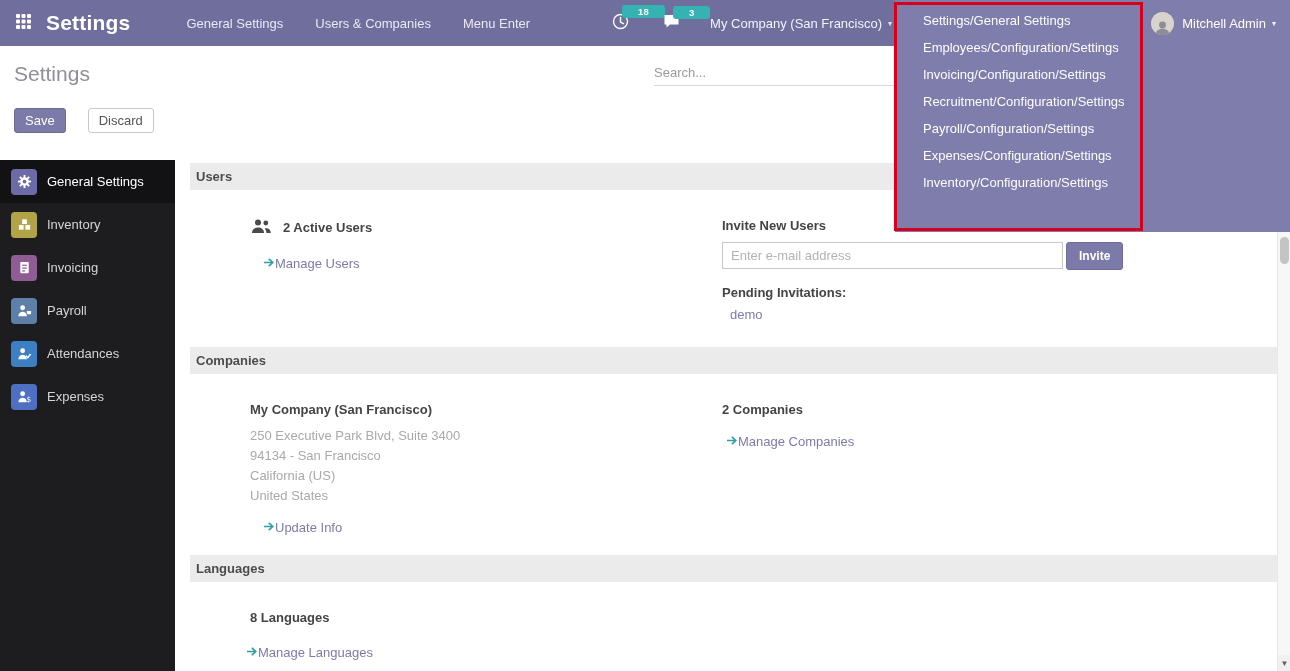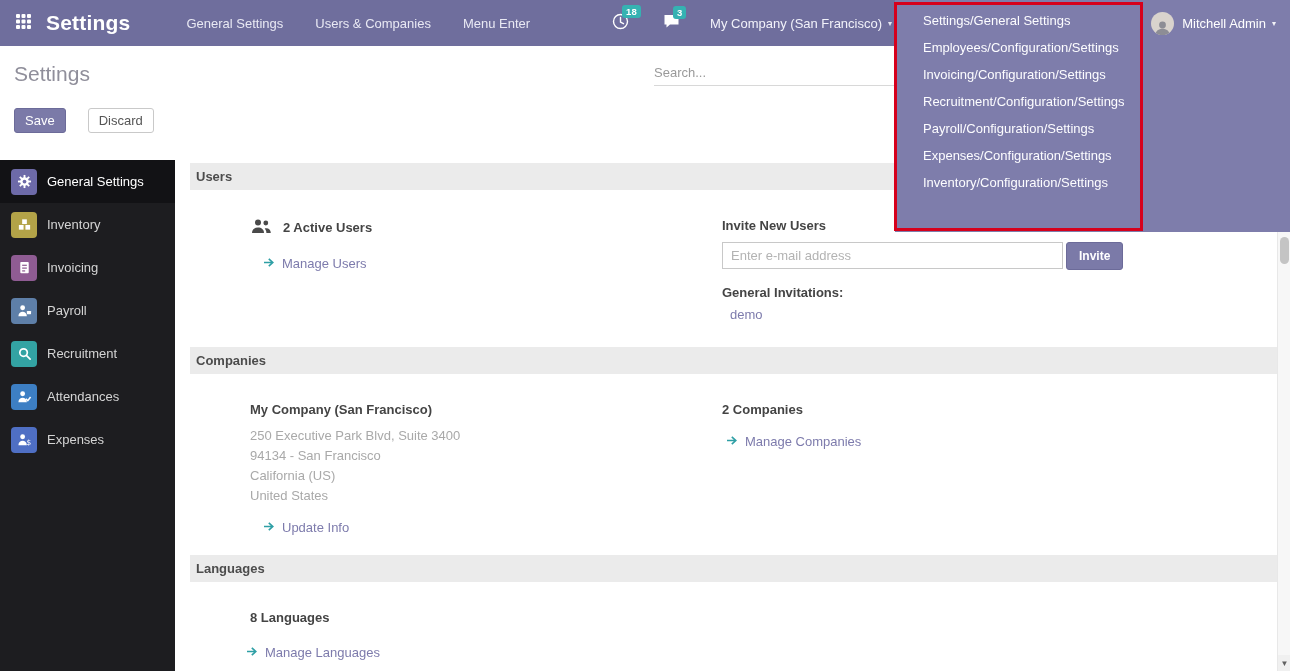--- a/index.html
+++ b/index.html
@@ -16,21 +16,21 @@
     background:#6f6e9d; display:flex; align-items:center; z-index:10; color:#fff;
   }
   .apps-btn { width:46px; height:46px; display:flex; align-items:center; justify-content:center; cursor:pointer; }
   .nav-title { font-size:21px; font-weight:bold; margin-right:40px; letter-spacing:.2px; }
   .nav-menu { display:flex; align-items:center; }
   .nav-menu-item { padding:0 16px; height:46px; display:flex; align-items:center; color:#e9e9f4; cursor:pointer; font-size:13px; }
   .nav-icon-btn { position:relative; margin-left:34px; display:flex; align-items:center; cursor:pointer; }
   .nav-icon-btn.first { margin-left:66px; }
   .badge {
     position:absolute; top:-8px; left:10px; background:#35b2b2; color:#fff;
-    font-size:9.5px; font-weight:bold; padding:1px 4px; border-radius:3px; line-height:11px;
+    font-size:9.5px; font-weight:bold; padding:1px 16px; border-radius:3px; line-height:11px;
   }
   .company-switch { margin-left:30px; display:flex; align-items:center; color:#f2f2fa; cursor:pointer; }
   .caret { font-size:8px; margin-left:6px; opacity:.9; }
 
   
   .user-menu {
     position:absolute; top:0; right:0; height:46px; z-index:60;
     display:flex; align-items:center; padding-right:14px; cursor:pointer; color:#fff;text-align:right;
   }
   .avatar {
@@ -95,21 +95,21 @@
     margin-left:15px; margin-top:3px; height:27px; background:#ebebeb;
     display:flex; align-items:center; padding-left:6px;
     font-weight:bold; font-size:13px; color:#4c4c4c;
   }
   .row { display:flex; padding:28px 0 22px 75px; }
   .row.companies { padding-bottom:17px; }
   .colL { width:472px; flex:none; }
   .colR { flex:1; min-width:0; }
   .bold-line { font-weight:bold; color:#444; font-size:13px; }
   .users-count { display:flex; align-items:center; gap:11px; font-weight:bold; color:#444; }
-  .link { display:inline-flex; align-items:center; gap:7px; color:#7d7bac; cursor:pointer; font-size:13px; }
+  .link { display:inline-flex; align-items:center; color:#7d7bac; cursor:pointer; font-size:13px; }
   .mt-link { margin-top:19px; margin-left:13px; display:inline-flex; }
   .addr { color:#a9a9a9; line-height:20px; margin-top:9px; }
   .invite-row { display:flex; margin-top:9px; }
   .invite-input {
     width:341px; height:27px; border:1px solid #c8c8c8; padding:0 8px;
     font-size:13px; font-family:inherit; color:#555; outline:none;
   }
   .invite-input::placeholder { color:#b3b3b3; }
   .invite-btn {
     height:28px; padding:0 12px; margin-left:3px; background:#7b7aa8;
@@ -253,29 +253,20 @@
     <span class="app-icon i-payroll">
       <svg width="15" height="15" viewBox="0 0 16 16" fill="#fff">
           <circle cx="6" cy="5" r="2.6"></circle>
           <path d="M1.5 14c0-3 2-4.8 4.5-4.8S10.5 11 10.5 14z"></path>
           <rect x="10.5" y="8.5" width="4.5" height="3.4" rx=".6"></rect>
         </svg>
     </span>
     <span class="side-label">Payroll</span>
   </div>
   <div class="side-item">
-    <span class="app-icon i-recruit">
-      <svg width="15" height="15" viewBox="0 0 16 16">
-          <circle cx="7" cy="7" r="4" stroke="#fff" stroke-width="1.8" fill="none"></circle>
-          <path d="M10 10l4 4" stroke="#fff" stroke-width="1.8" stroke-linecap="round"></path>
-        </svg>
-    </span>
-    <span class="side-label">Recruitment</span>
-  </div>
-  <div class="side-item">
     <span class="app-icon i-attend">
       <svg width="15" height="15" viewBox="0 0 16 16">
           <circle cx="6" cy="5" r="2.6" fill="#fff"></circle>
           <path d="M1.5 14c0-3 2-4.8 4.5-4.8S10.5 11 10.5 14z" fill="#fff"></path>
           <path d="M9.5 10.5l2 2 3-4" stroke="#fff" stroke-width="1.6" fill="none"></path>
         </svg>
     </span>
     <span class="side-label">Attendances</span>
   </div>
   <div class="side-item">
@@ -316,21 +307,21 @@
         </span>
         <span>Manage Users</span>
       </span>
     </div>
     <div class="colR">
       <div class="bold-line">Invite New Users</div>
       <div class="invite-row">
         <input class="invite-input" type="text" placeholder="Enter e-mail address" style="">
         <button class="invite-btn">Invite</button>
       </div>
-      <div class="pending">General Invitations:</div>
+      <div class="pending">Pending Invitations:</div>
       <span class="demo-link">demo</span>
     </div>
   </div>
 
   <div class="band">
     <span>Companies</span>
   </div>
   <div class="row companies">
     <div class="colL">
       <div class="bold-line">My Company (San Francisco)</div>

